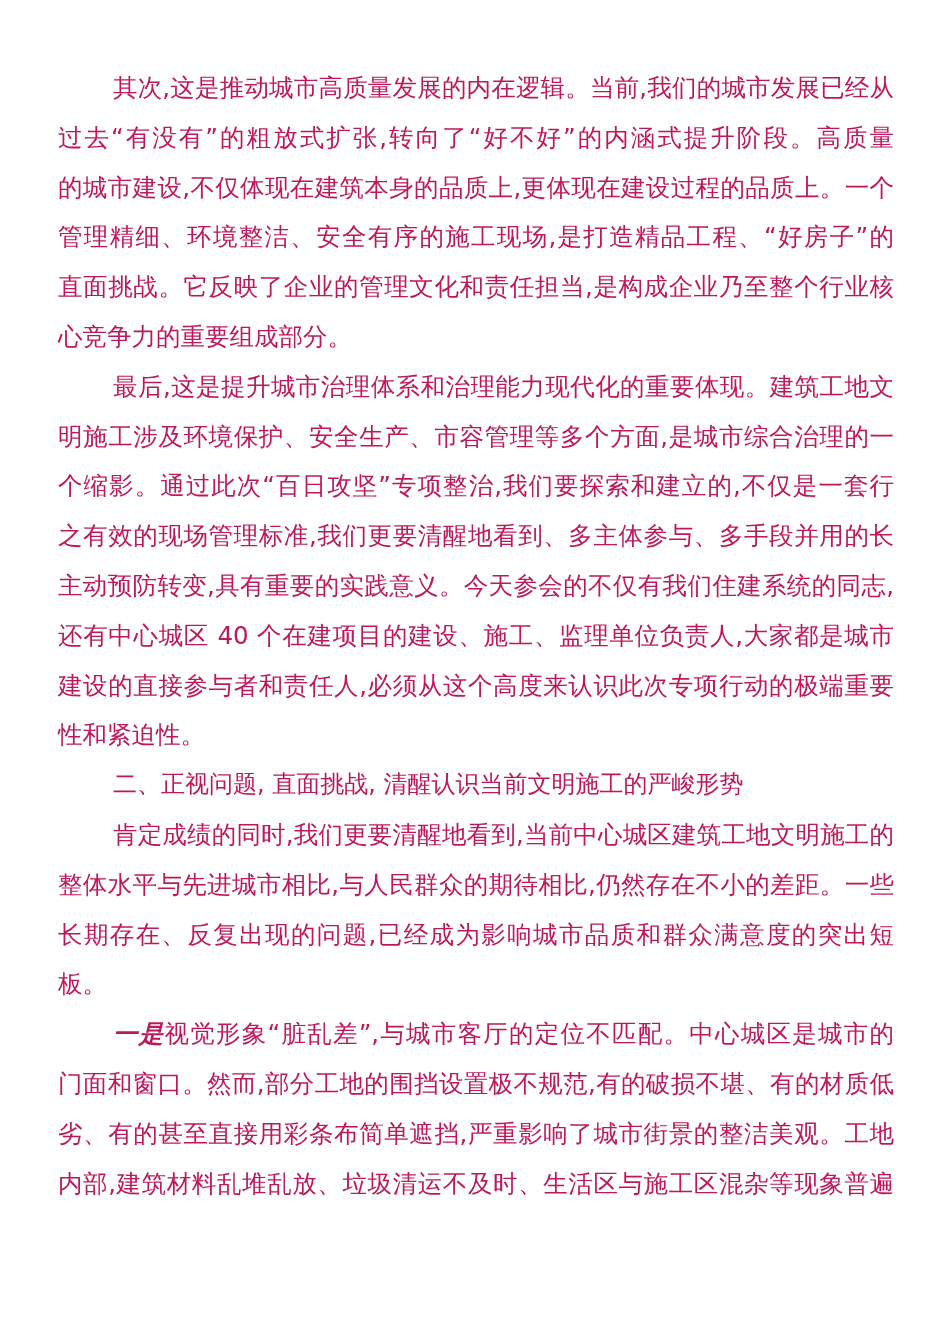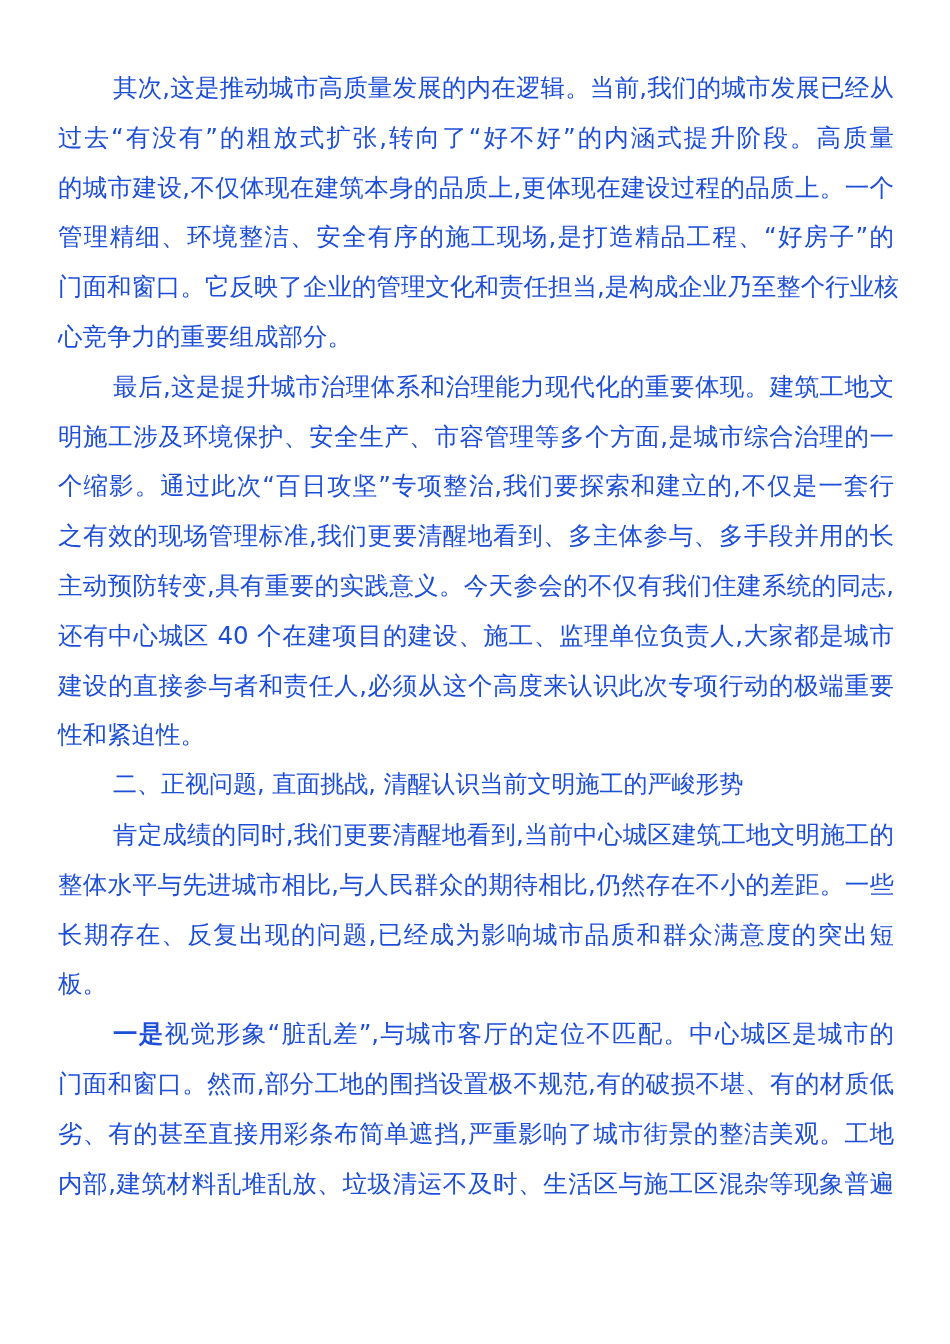--- a/index.html
+++ b/index.html
@@ -17,51 +17,52 @@
     position: absolute;
     left: 58px;
     top: 63px;
     width: 836px;
   }
   .line {
     height: 49.8px;
     line-height: 49.8px;
     font-family: "DejaVu Sans", "Liberation Sans", sans-serif;
     font-size: 24.5px;
-    color: #1d4ed8;
+    color: #be185d;
     white-space: nowrap;
     text-align: justify;
     text-align-last: justify;
     letter-spacing: 0px;
   }
   .line.last {
     text-align-last: left;
   }
   .line.indent {
     padding-left: 55px;
   }
   .line.heading {
     text-align-last: left;
     font-size: 24px;
   }
   .bold {
     font-weight: bold;
+    font-style: italic;
   }
 </style>
 </head>
 <body>
 
 <div class="page">
 
   <div>
     <div class="line indent">其次,这是推动城市高质量发展的内在逻辑。当前,我们的城市发展已经从</div>
     <div class="line">过去“有没有”的粗放式扩张,转向了“好不好”的内涵式提升阶段。高质量</div>
     <div class="line">的城市建设,不仅体现在建筑本身的品质上,更体现在建设过程的品质上。一个</div>
     <div class="line">管理精细、环境整洁、安全有序的施工现场,是打造精品工程、“好房子”的</div>
-    <div class="line">门面和窗口。它反映了企业的管理文化和责任担当,是构成企业乃至整个行业核</div>
+    <div class="line">直面挑战。它反映了企业的管理文化和责任担当,是构成企业乃至整个行业核</div>
     <div class="line last">心竞争力的重要组成部分。</div>
   </div>
 
   <div>
     <div class="line indent">最后,这是提升城市治理体系和治理能力现代化的重要体现。建筑工地文</div>
     <div class="line">明施工涉及环境保护、安全生产、市容管理等多个方面,是城市综合治理的一</div>
     <div class="line">个缩影。通过此次“百日攻坚”专项整治,我们要探索和建立的,不仅是一套行</div>
     <div class="line">之有效的现场管理标准,我们更要清醒地看到、多主体参与、多手段并用的长</div>
     <div class="line">主动预防转变,具有重要的实践意义。今天参会的不仅有我们住建系统的同志,</div>
     <div class="line">还有中心城区 40 个在建项目的建设、施工、监理单位负责人,大家都是城市</div>

